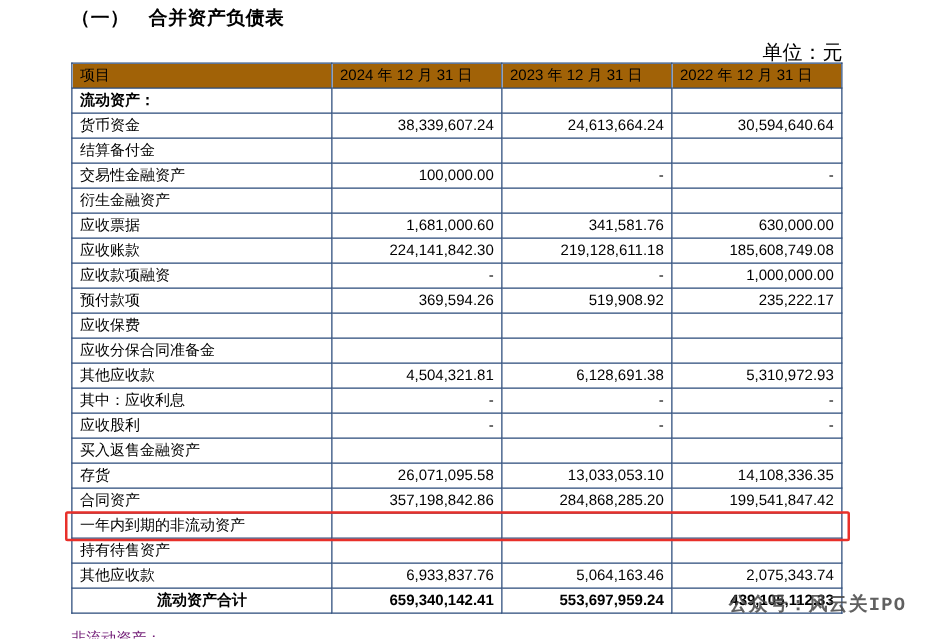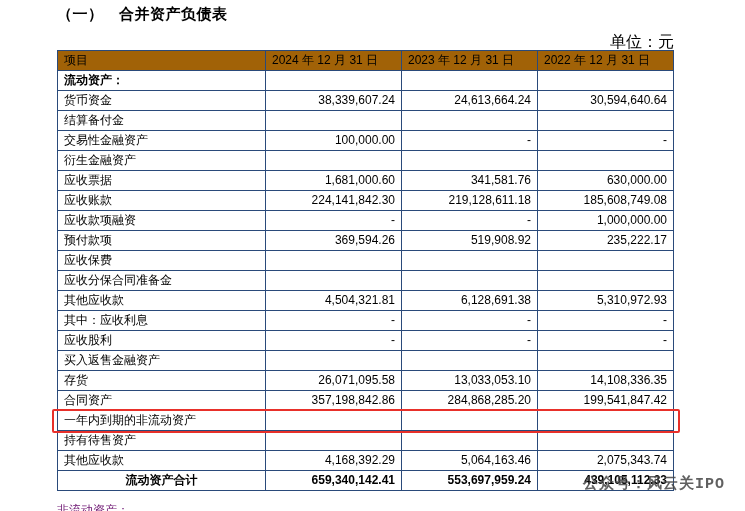--- a/index.html
+++ b/index.html
@@ -250,21 +250,21 @@
           <td class="num"></td>
         </tr>
         <tr>
           <td class="item indent1">持有待售资产</td>
           <td class="num"></td>
           <td class="num"></td>
           <td class="num"></td>
         </tr>
         <tr>
           <td class="item indent1">其他应收款</td>
-          <td class="num">4,168,392.29</td>
+          <td class="num">6,933,837.76</td>
           <td class="num">5,064,163.46</td>
           <td class="num">2,075,343.74</td>
         </tr>
         <tr class="total">
           <td class="item">流动资产合计</td>
           <td class="num">659,340,142.41</td>
           <td class="num">553,697,959.24</td>
           <td class="num">439,105,112.33</td>
         </tr>
       </tbody>

